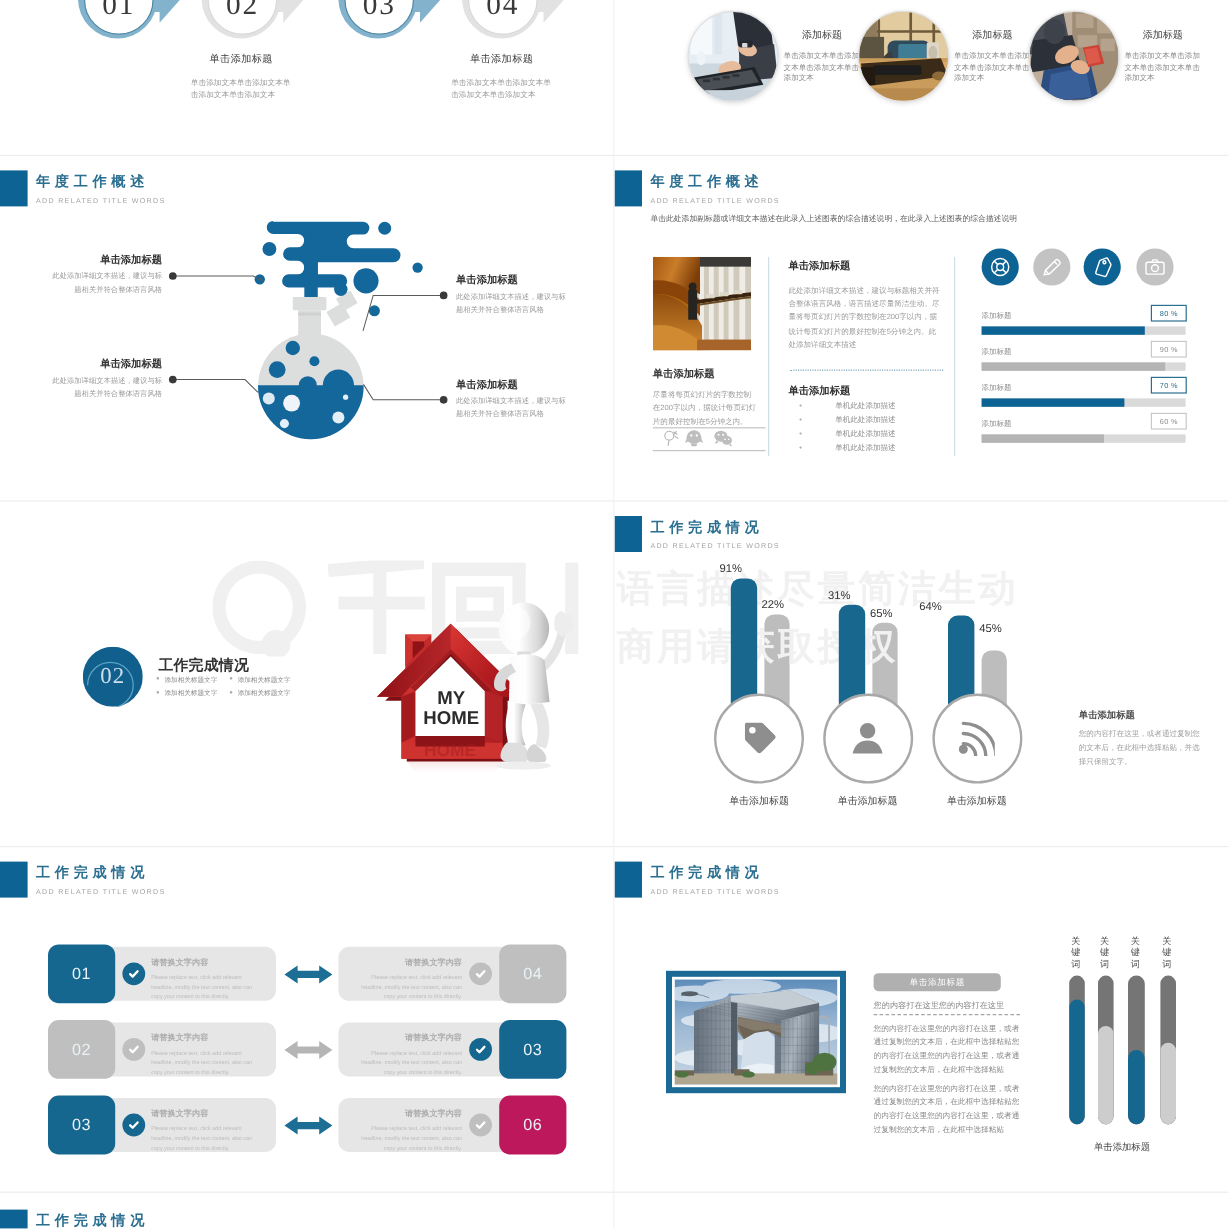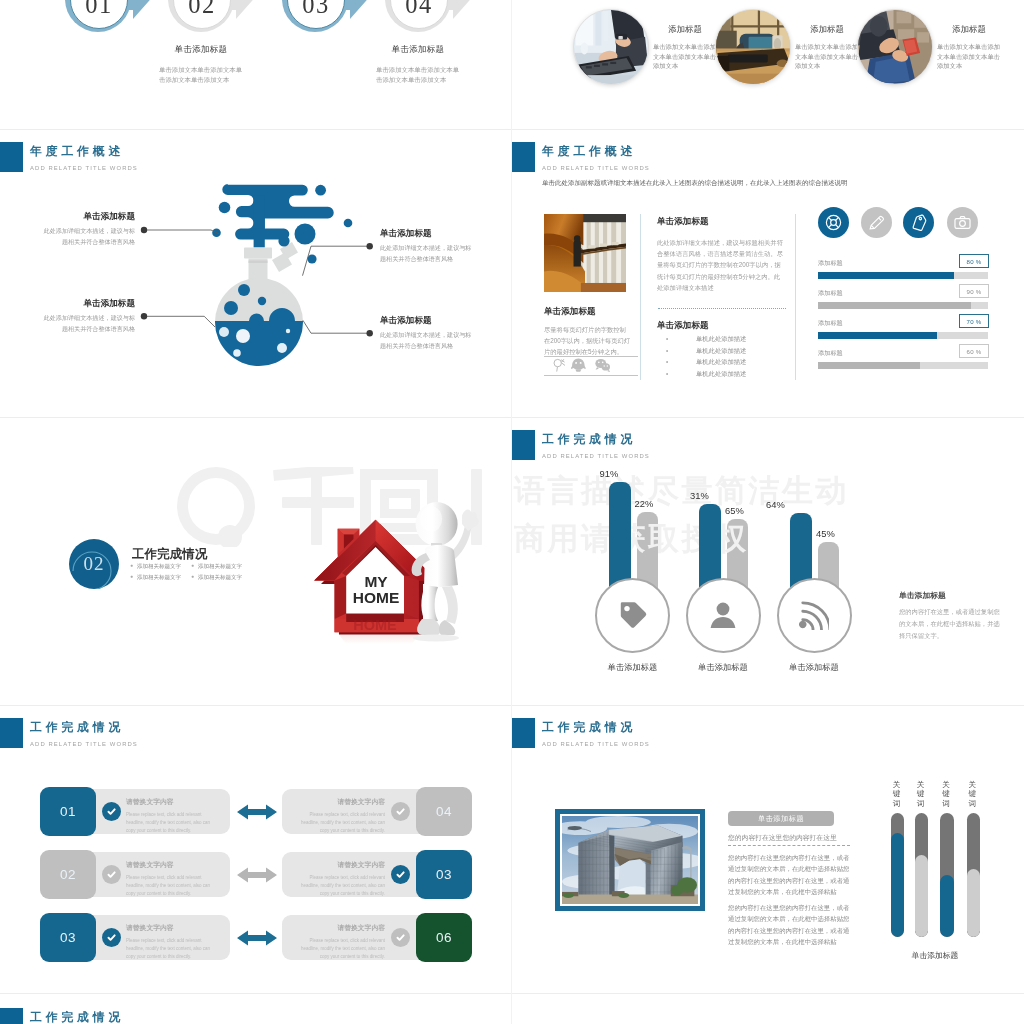--- a/index.html
+++ b/index.html
@@ -545,21 +545,21 @@
 <div class="tcirc" style="left:173.5px;top:159.5px;width:75px;height:75px;z-index:4;display:flex;align-items:center;justify-content:center">
         <svg width="32" height="32" viewBox="0 0 32 32" fill="#8e8e8e">
           <circle cx="16" cy="10" r="6.4"></circle>
           <path d="M3.6 29 C4.8 21.6 9.8 18 16 18 C22.2 18 27.2 21.6 28.4 29 Z"></path>
         </svg>
       </div>
 <div class="tlab" style="left:166px;top:244px;width:90px;z-index:5">单击添加标题</div>
 <div class="tbar" style="left:278px;top:95px;width:22px;height:122px;background:#17678e;z-index:3"></div>
 <div class="tbar" style="left:306px;top:124px;width:21px;height:93px;background:#bdbdbd;z-index:2"></div>
 <div class="tval" style="left:254px;top:81px;z-index:6">64%</div>
-<div class="tval" style="left:304px;top:110px;z-index:6">45%</div>
+<div class="tval" style="left:304px;top:100px;z-index:6">45%</div>
 <div class="tcirc" style="left:264.5px;top:159.5px;width:75px;height:75px;z-index:4;display:flex;align-items:center;justify-content:center">
         <svg width="30" height="30" viewBox="0 0 32 32">
           <g fill="#8e8e8e">
             <path d="M4 30 a4 4 0 1 1 0.01 0z"></path>
             <path d="M4 22.5 a1 1 0 0 1 0-3 A12.5 12.5 0 0 1 16.5 32 a1 1 0 0 1-3 0 A9.5 9.5 0 0 0 4 22.5z"></path>
             <path d="M4 13.5 a1 1 0 0 1 0-3 A21.5 21.5 0 0 1 25.5 32 a1 1 0 0 1-3 0 A18.5 18.5 0 0 0 4 13.5z"></path>
             <path d="M4 4.5 a1 1 0 0 1 0-3 A30.5 30.5 0 0 1 34.5 32 a1 1 0 0 1-3 0 A27.5 27.5 0 0 0 4 4.5z"></path>
           </g>
         </svg>
       </div>
@@ -652,21 +652,21 @@
 <div class="bbody" style="left:282px;top:209px;width:180px;height:45px;z-index:2"></div>
 <div style="position:absolute;left:300px;top:217px;width:85px;text-align:right;z-index:4">
         <div class="bbt">请替换文字内容</div>
         <div class="bbb">Please replace text, click add relevant headline, modify the text content, also can copy your content to this directly.</div>
       </div>
 <div class="chk" style="left:391px;top:222px;width:19px;height:19px;background:#bfbfbf;z-index:5">
         <svg width="11" height="11" viewBox="0 0 16 16" fill="none" stroke="#fff" stroke-width="2.8" stroke-linecap="round" stroke-linejoin="round">
           <path d="M3.6 8.4 L6.6 11.4 L12.6 4.9"></path>
         </svg>
       </div>
-<div class="bnum" style="left:416px;top:207px;width:56px;height:49px;background:#14532d;z-index:3">
+<div class="bnum" style="left:416px;top:207px;width:56px;height:49px;background:#be185d;z-index:3">
         <span>06</span>
       </div>
 </div>
 <div class="slide" style="left:512px;top:706px;">
 <div class="stitle" style="left:0px;top:12px">
   <div class="sq"></div>
   <div class="txt">
     <div class="t1">工作完成情况</div>
     <div class="t2">ADD RELATED TITLE WORDS</div>
   </div>

